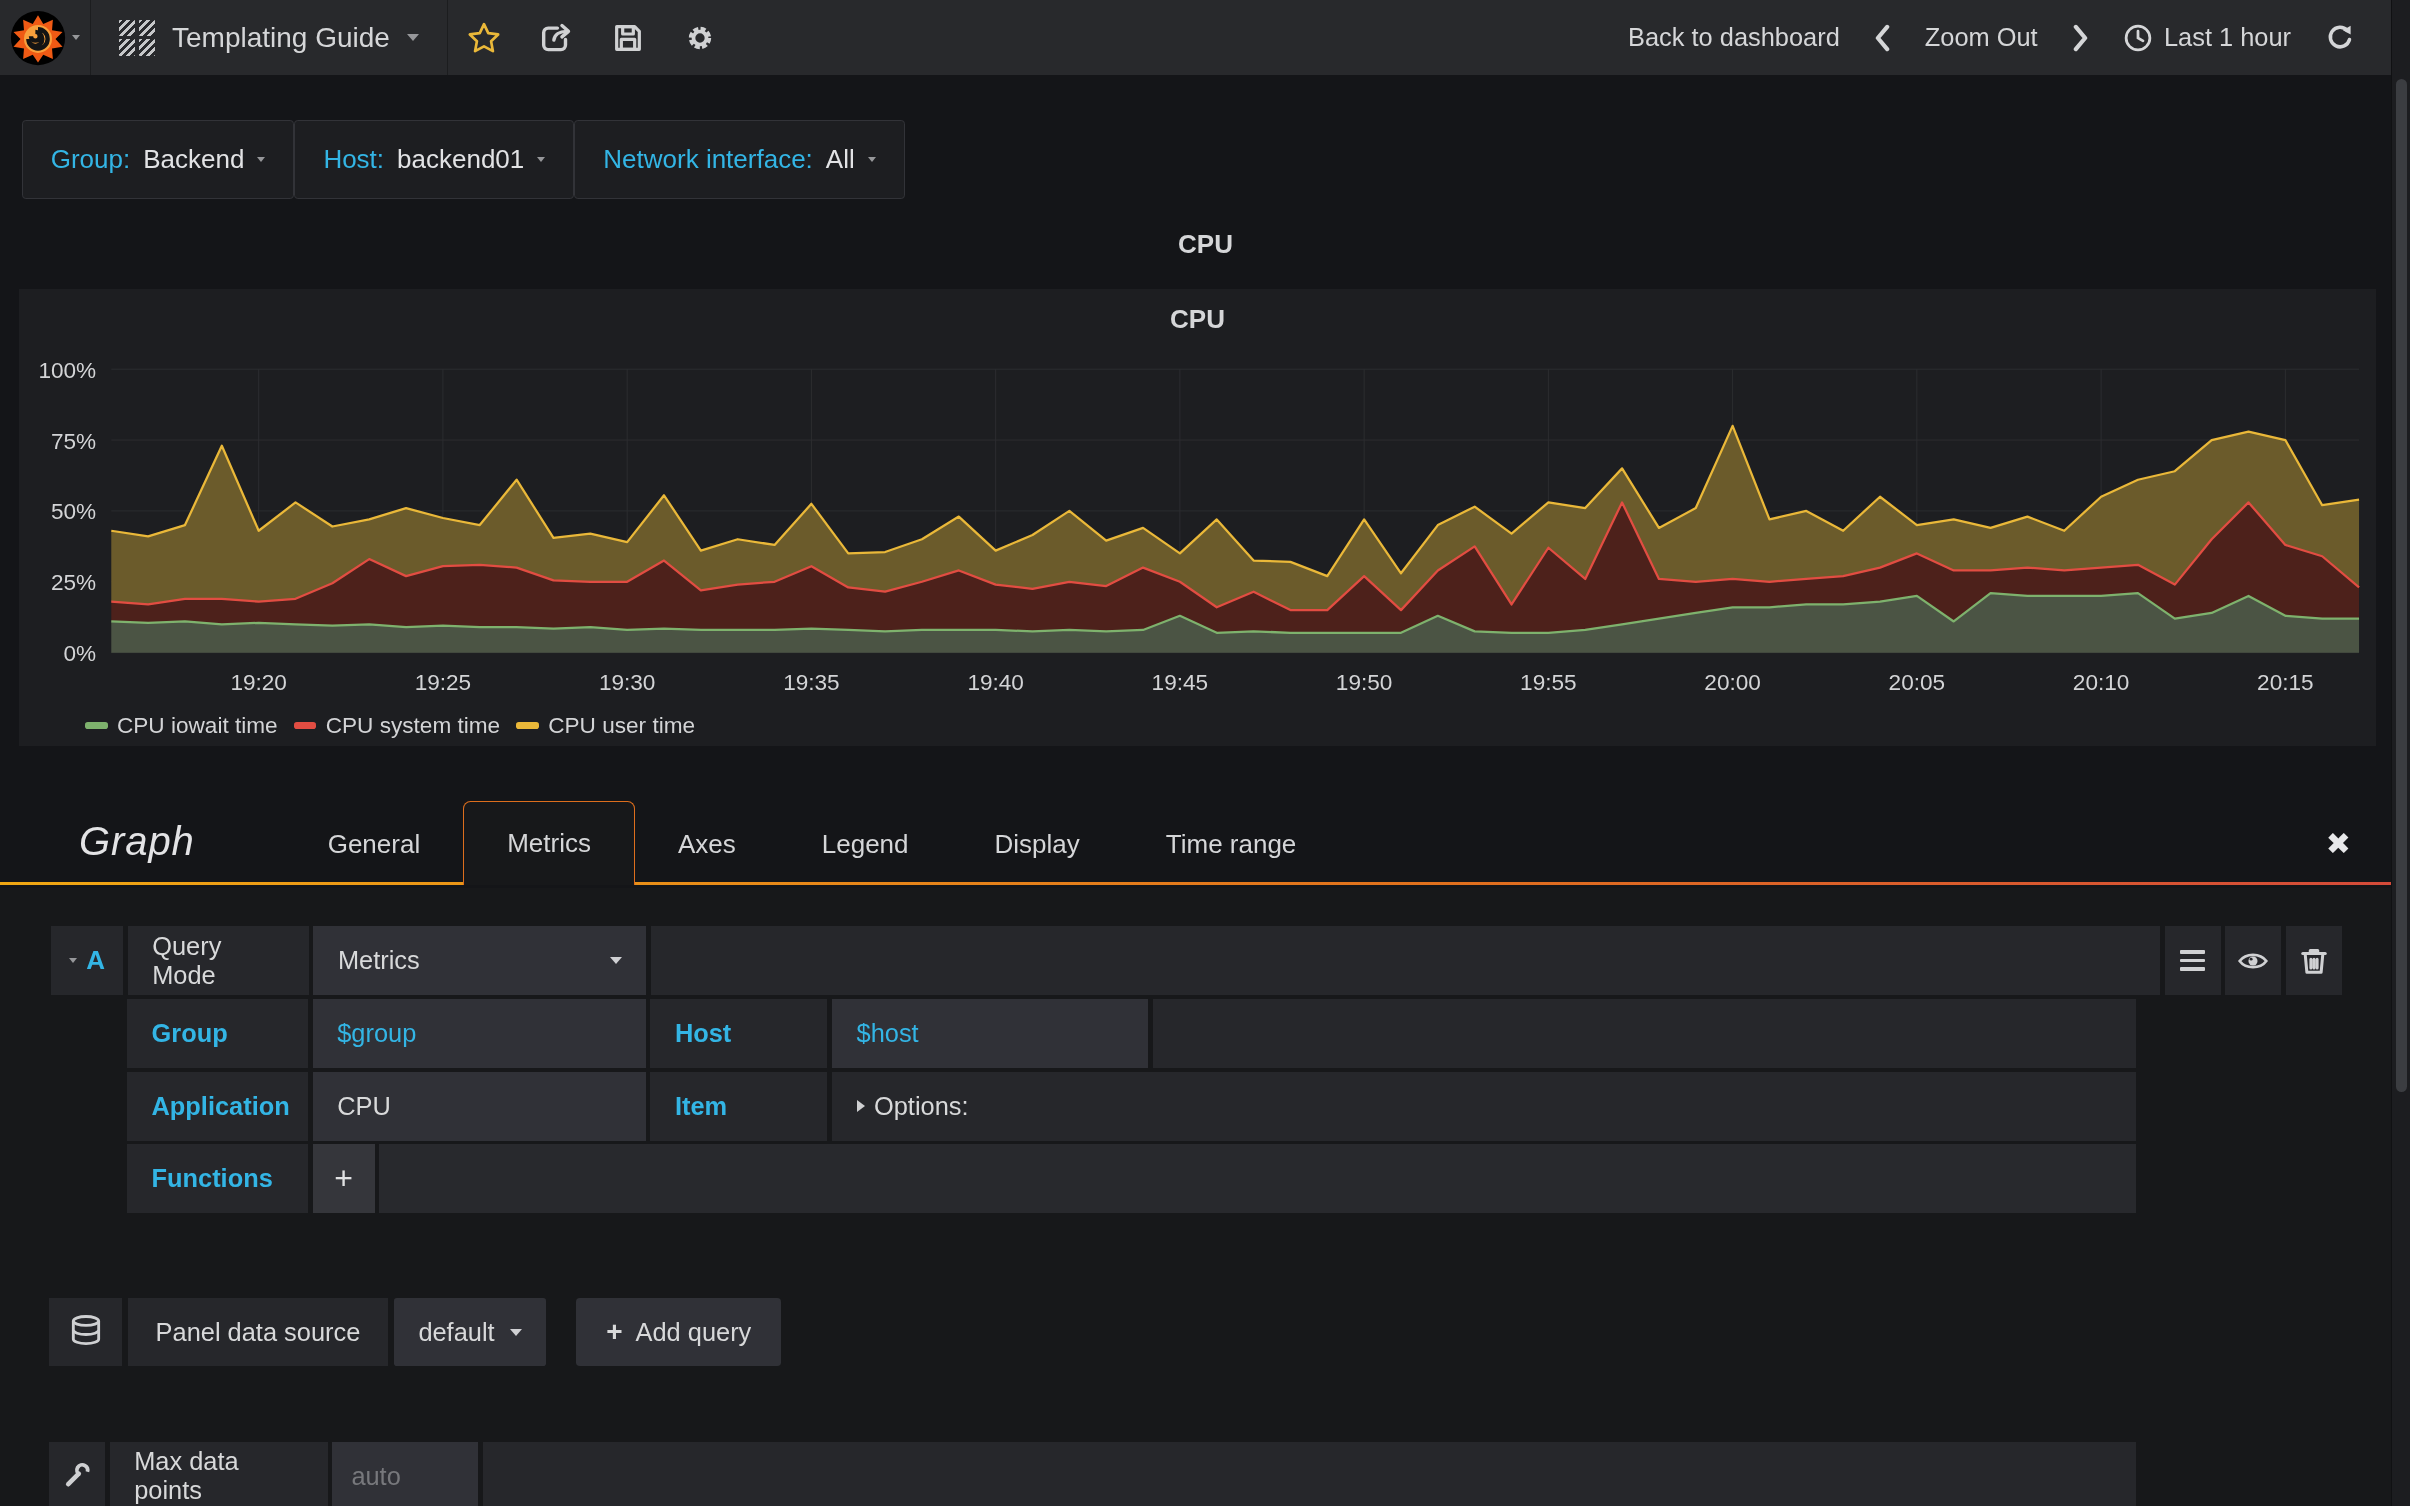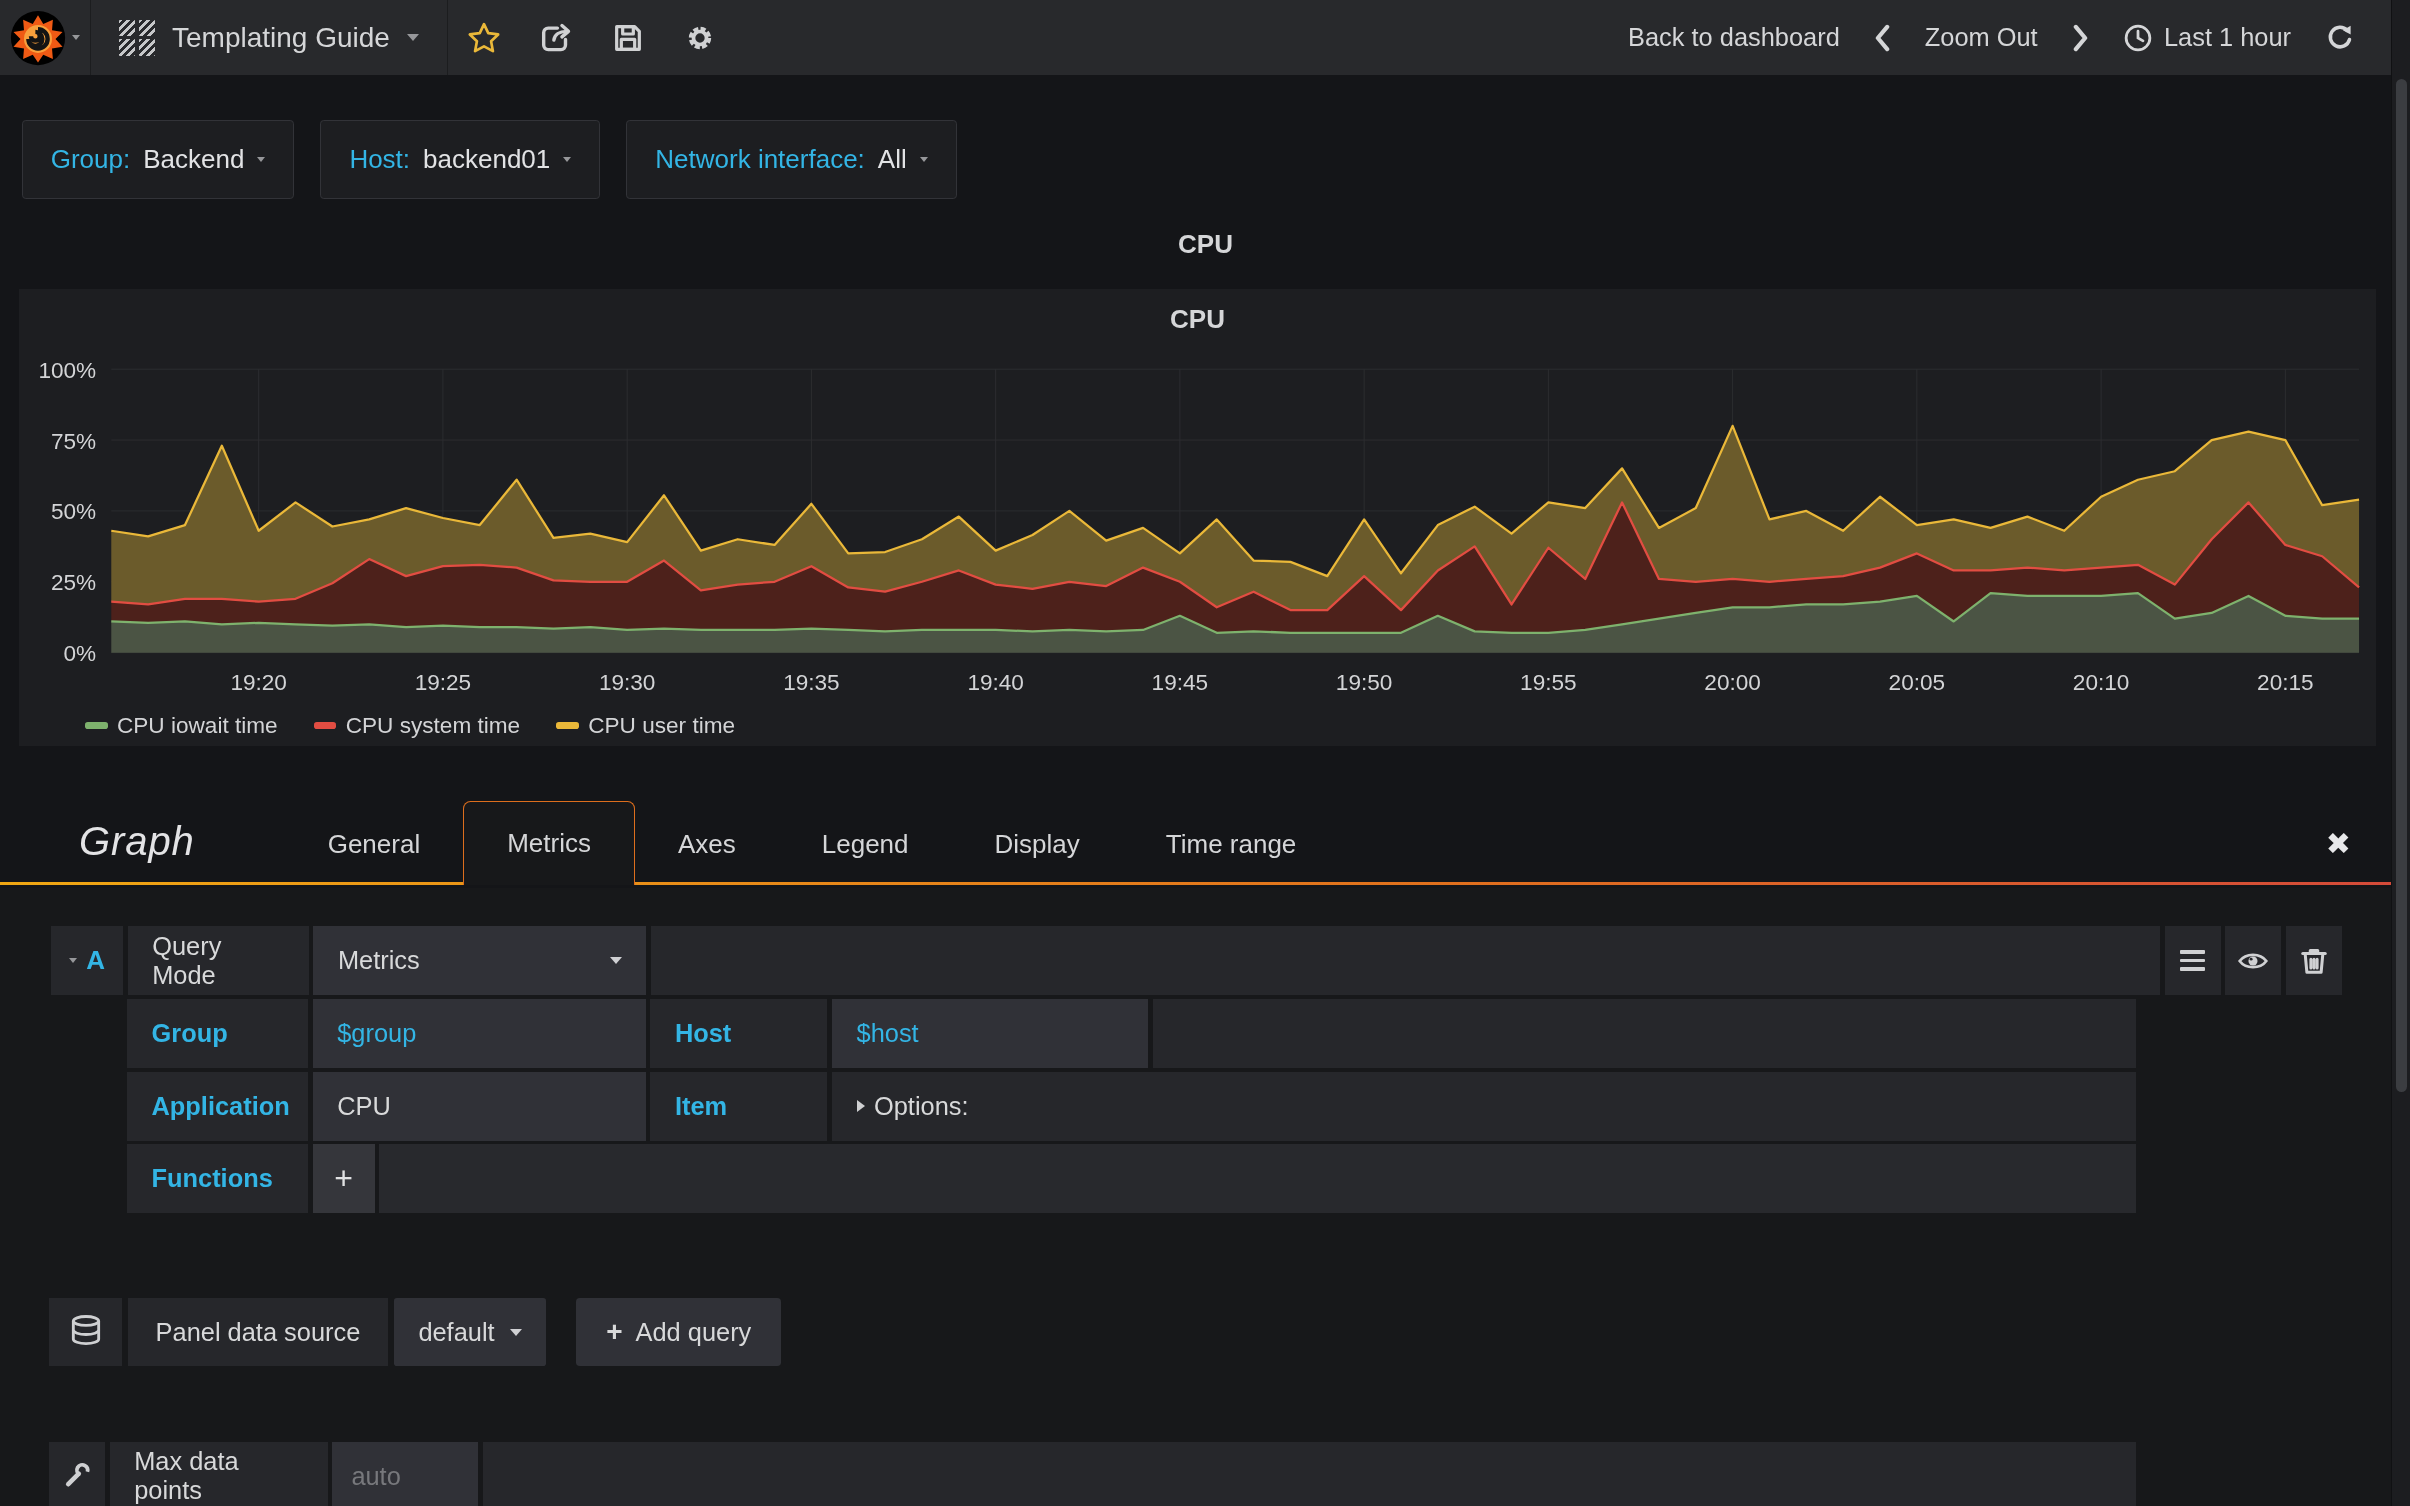--- a/index.html
+++ b/index.html
@@ -18,33 +18,33 @@
   .nav-right{margin-left:auto;display:flex;align-items:center;gap:34px;padding-right:56px;font-size:25.4px;color:#d5d6d8;}
   .nav-right .grp{display:flex;align-items:center;gap:11.3px;cursor:pointer;}
   .caret{width:0;height:0;border-left:6.6px solid transparent;border-right:6.6px solid transparent;
          border-top:7.5px solid #96979a;display:inline-block;}
   .caret.sm{border-left-width:4.7px;border-right-width:4.7px;border-top-width:5.6px;}
   .caret.lt{border-top-color:#cfd0d3;}
   .grid-icon{width:36px;height:36px;display:grid;grid-template-columns:1fr 1fr;grid-template-rows:1fr 1fr;gap:3.8px;}
   .grid-icon div{background:repeating-linear-gradient(135deg,#c6c7c9 0 2.4px,transparent 2.4px 5.6px);border-radius:0.9px;}
 
   
-  .submenu{position:absolute;left:21.7px;top:120px;display:flex;gap:26px;}
+  .submenu{position:absolute;left:21.7px;top:120px;display:flex;}
   .varbox{height:77px;background:#1d1e21;border:0.9px solid #323338;border-radius:3.8px;
           display:flex;align-items:center;gap:13px;padding:0 28px;font-size:26px;cursor:pointer;}
   .varbox .vlabel{color:#33b5e5;}
   .varbox .vvalue{color:#e2e3e5;}
 
   
   .row-title{position:absolute;left:0;top:229px;width:2411px;text-align:center;font-size:26px;
              font-weight:700;color:#d5d6d8;cursor:pointer;}
   .panel{position:absolute;left:19px;top:289px;width:2357px;height:457px;background:#1d1e21;}
   .panel-title{position:absolute;left:0;top:15px;width:100%;text-align:center;font-size:26px;
                font-weight:700;color:#d5d6d8;cursor:pointer;}
-  .legend{position:absolute;left:66px;bottom:7.5px;display:flex;gap:36px;align-items:center;text-align:right;}
+  .legend{position:absolute;left:66px;bottom:7.5px;display:flex;gap:16px;align-items:center;text-align:right;}
   .legend .item{display:flex;align-items:center;gap:9.4px;font-size:22.6px;color:#d3d4d6;cursor:pointer;}
   .legend .swatch{width:22.6px;height:7.5px;border-radius:2.8px;display:inline-block;}
 
   
   .editor-header{position:absolute;left:0;top:791px;width:2411px;height:94px;display:flex;align-items:flex-end;}
   .underline{position:absolute;left:0;bottom:0;width:100%;height:2.8px;
              background:linear-gradient(90deg,#f0a713,#e0701d 60%,#d44a3a);}
   .editor-title{font-size:40px;font-style:italic;font-weight:300;color:#e3e3e5;margin:0 90px 21px 79px;letter-spacing:0.9px;}
   .tabs{display:flex;align-items:flex-end;height:100%;}
   .tab{padding:0 43px;height:81px;display:flex;align-items:center;font-size:26px;color:#d5d6d8;cursor:pointer;}

